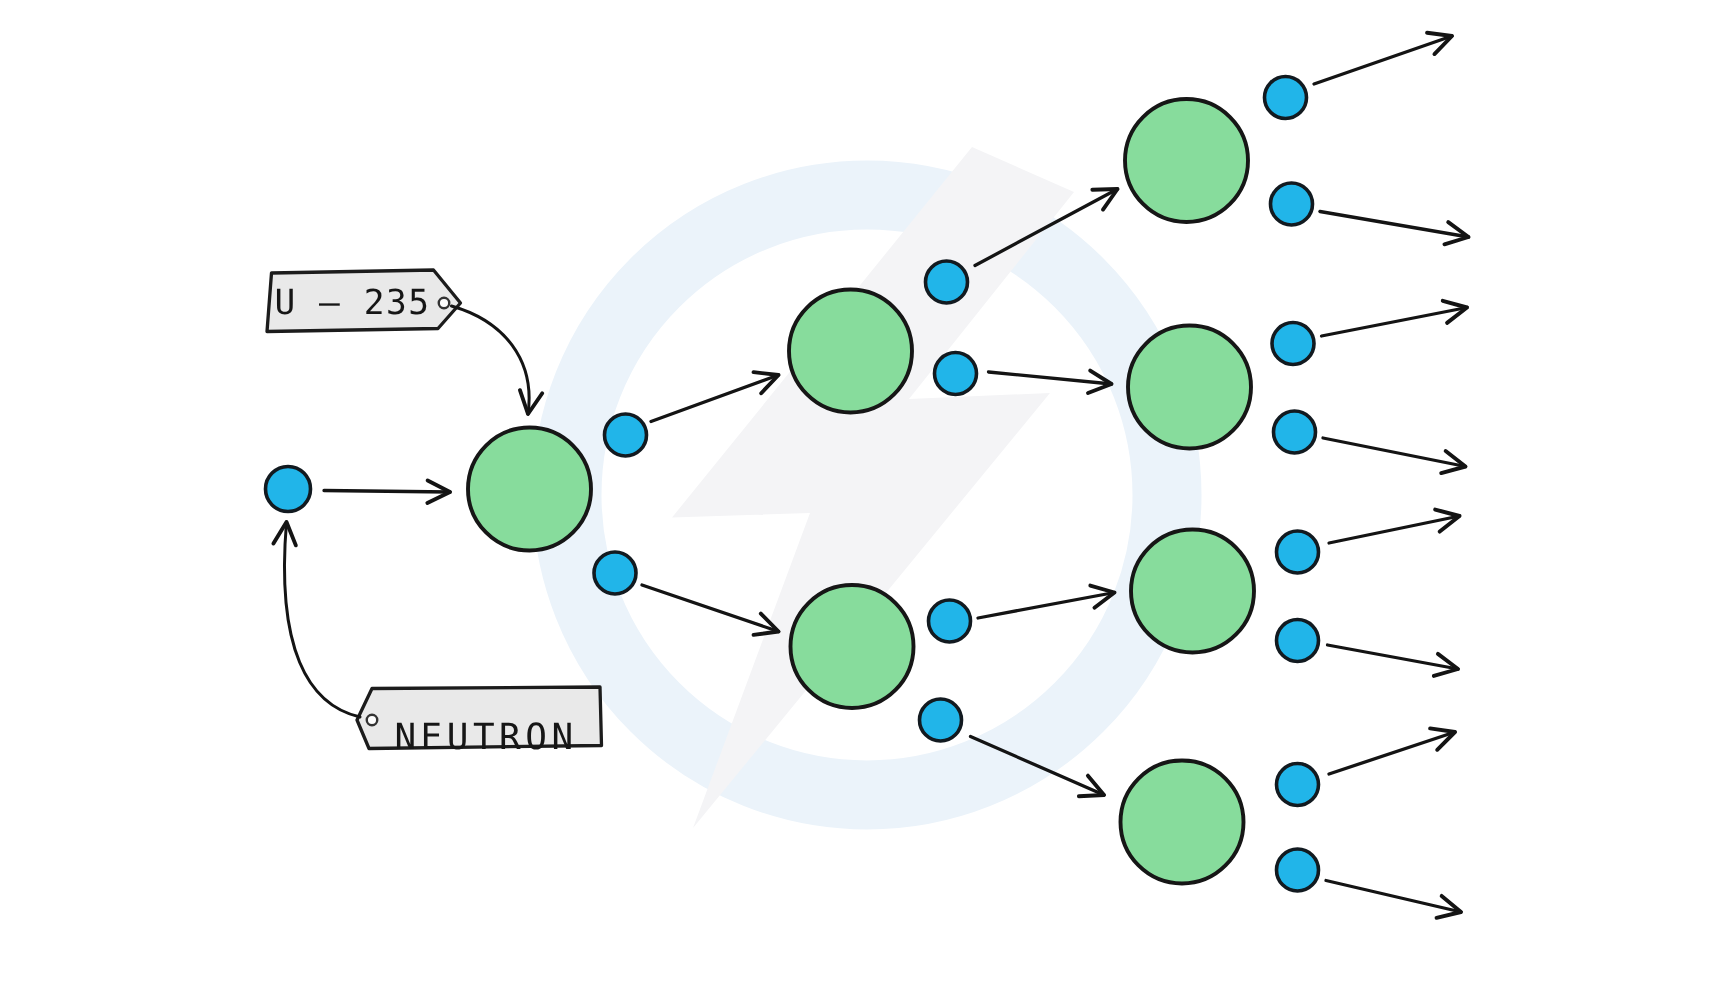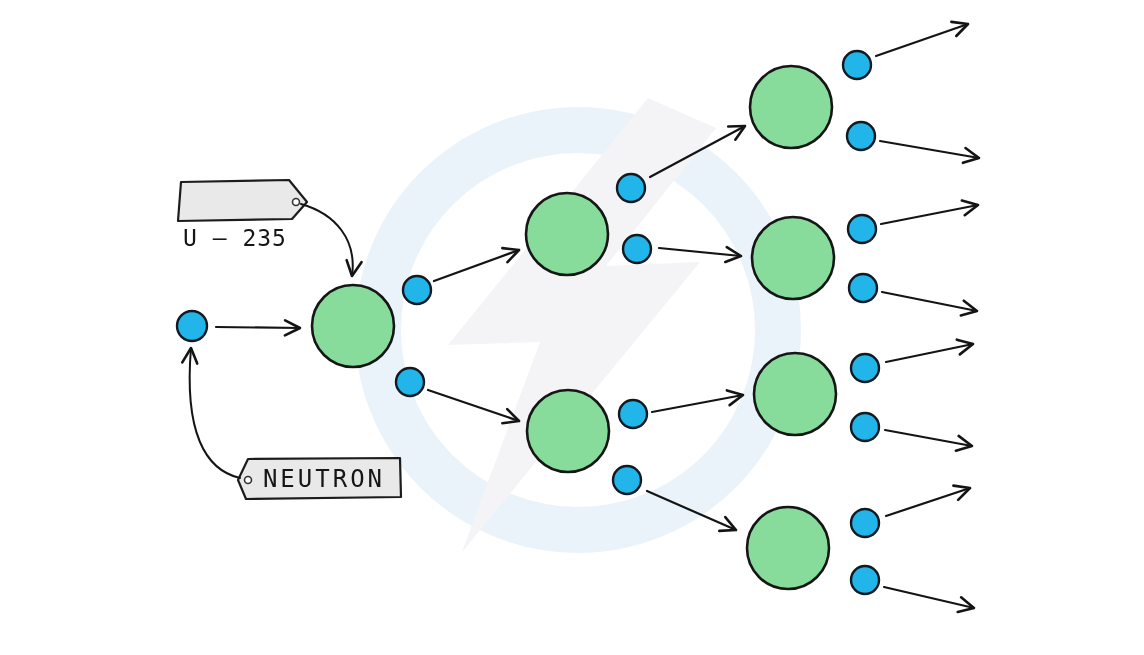--- a/index.html
+++ b/index.html
@@ -13,22 +13,22 @@
   #stage { position: absolute; inset: 0; width: 1144px; height: 655px; }
   #diagram { position: absolute; left: 0; top: 0; }
   .tag-text {
     position: absolute;
     display: flex; align-items: center; justify-content: center;
     font-family: "DejaVu Sans Mono", monospace;
     color: #161616;
     pointer-events: none;
     white-space: nowrap;
   }
-  .u235-text   { left: 183px; top: 184px; width: 104px; height: 35px; font-size: 23px; letter-spacing: 1px; margin-top: 36px; }
-  .neutron-text{ left: 248px; top: 460px; width: 152px; height: 38px; font-size: 24px; letter-spacing: 3px; }
+  .u235-text   { left: 183px; top: 184px; width: 104px; height: 35px; font-size: 23px; letter-spacing: 1px; }
+  .neutron-text{ left: 248px; top: 472px; width: 152px; height: 38px; font-size: 24px; letter-spacing: 3px; }
   .copyright {
     position: absolute; left: 0; right: 0; top: 628px;
     text-align: center;
     font-size: 12px;
     letter-spacing: 0.3px;
     color: #c7c7c7;
   }
 </style>
 </head>
 <body>

